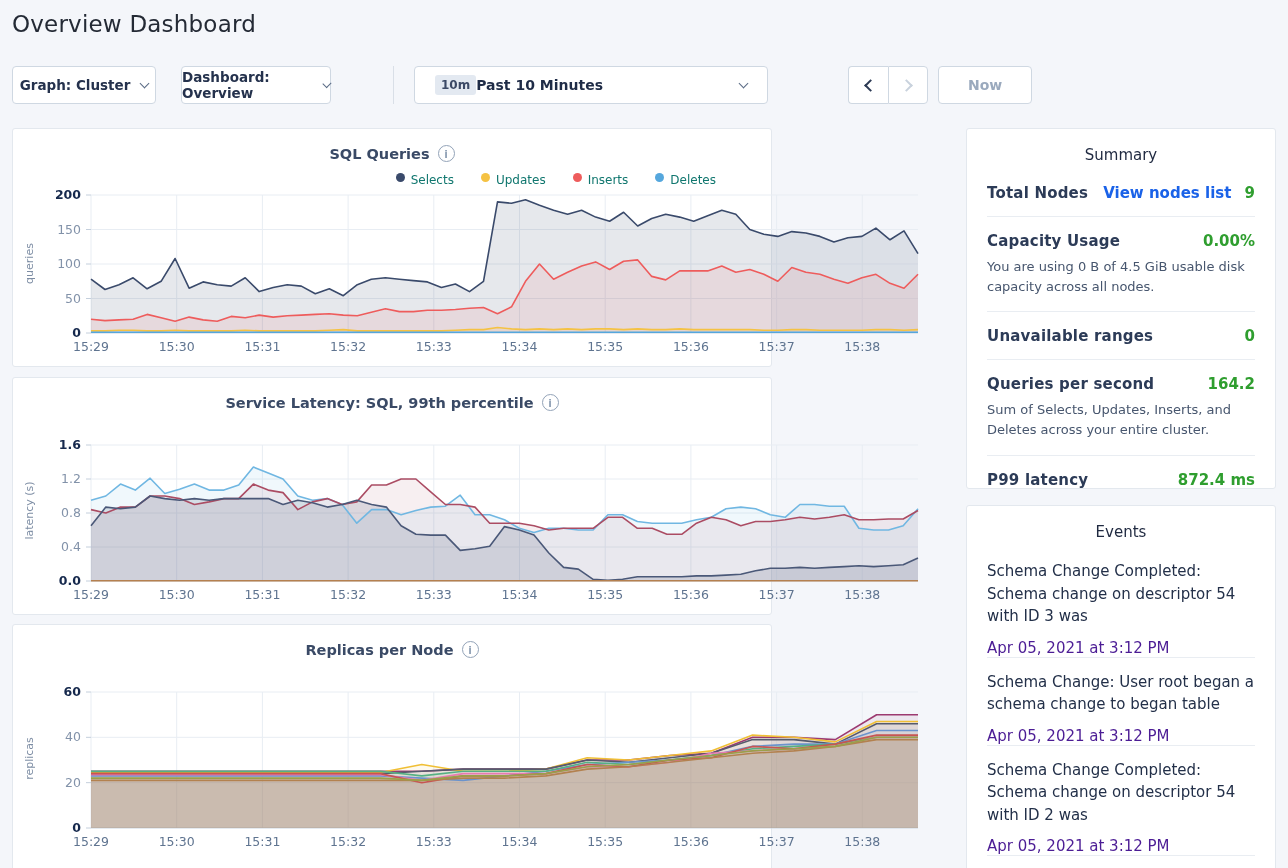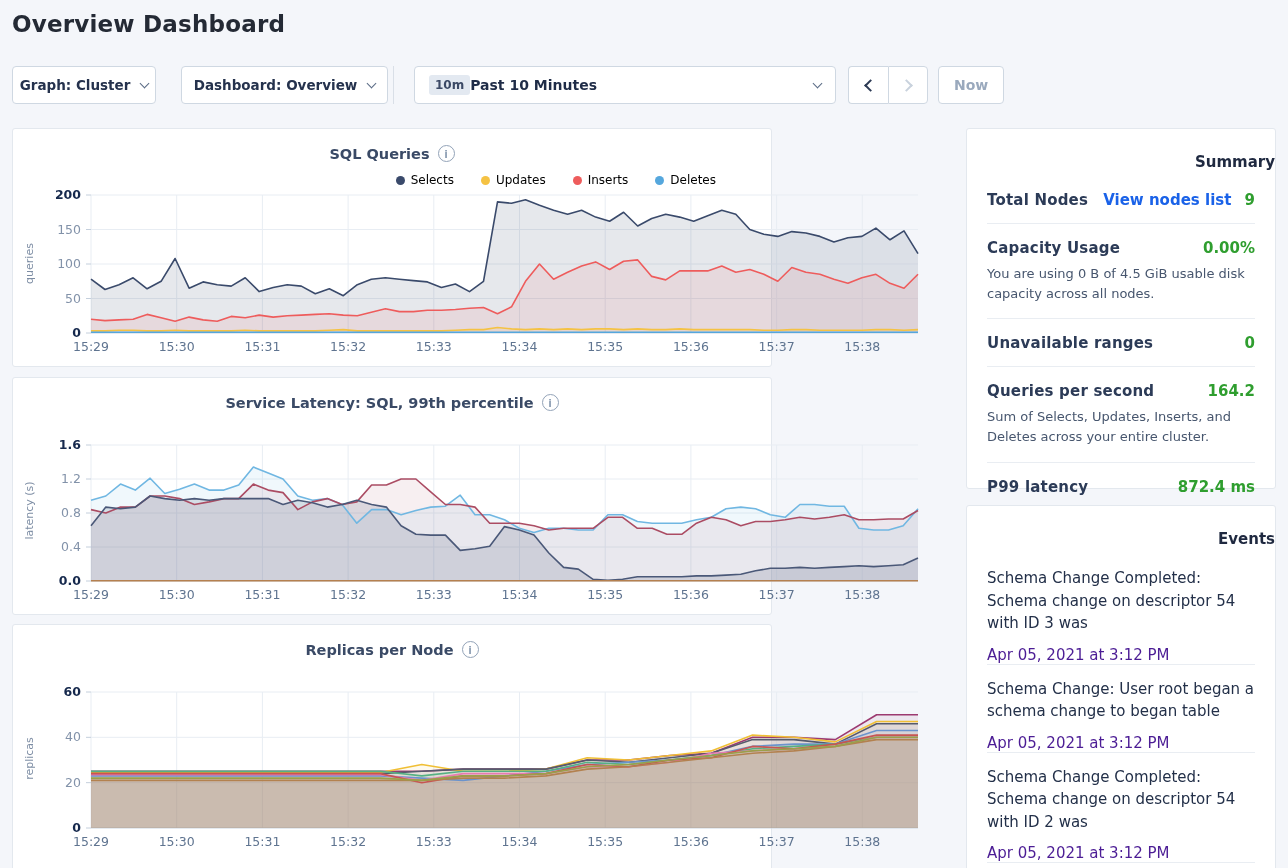--- a/index.html
+++ b/index.html
@@ -1,53 +1,53 @@
 <!DOCTYPE html>
 <html><head>
 <meta charset="utf-8">
 <style>
   *{box-sizing:border-box;margin:0;padding:0}
   html,body{width:1288px;height:868px}
   body{position:relative;overflow:hidden;background:#f4f6fa;
        font-family:"DejaVu Sans","Liberation Sans",sans-serif;color:#242f45}
-  .page-title{position:absolute;left:12px;top:11px;font-size:23px;font-weight:700;color:#242a35;letter-spacing:.2px}
+  .page-title{position:absolute;left:12px;top:11px;font-size:23px;font-weight:400;color:#242a35;letter-spacing:.2px}
   
   .tbtn{position:absolute;top:66px;height:38px;background:#fff;border:1px solid #cfd8e2;border-radius:4px;
         display:flex;align-items:center;justify-content:center;gap:11px;font-size:13.5px;font-weight:bold;
         color:#25324d;cursor:pointer}
   .chev{display:inline-block;width:7px;height:7px;border-style:solid;border-color:#5a6b85;border-width:0 1.8px 1.8px 0}
   .chev.down{transform:rotate(45deg);margin-top:-3px}
   .chev.left{transform:rotate(135deg);border-color:#2c3a54;border-width:0 2.6px 2.6px 0;width:9px;height:9px;margin-left:3px}
   .chev.right{transform:rotate(-45deg);border-color:#c9d2dd;border-width:0 2.6px 2.6px 0;width:9px;height:9px;margin-right:3px}
   .tdivider{position:absolute;left:393px;top:66px;width:1px;height:38px;background:#d9dfe7}
-  .timepicker{position:absolute;left:414px;top:66px;width:422px;height:38px;background:#fff;border:1px solid #cfd8e2;
-        border-radius:4px;display:flex;align-items:center;padding:0 14px;cursor:pointer}
+  .timepicker{position:absolute;left:414px;top:66px;width:354px;height:38px;background:#fff;border:1px solid #cfd8e2;
+        border-radius:4px;display:flex;align-items:center;padding:0 20px;cursor:pointer}
   .range-badge{background:#e3e9f1;color:#3c4a66;font-size:12px;font-weight:bold;padding:3px 6px;border-radius:3px}
   .range-label{font-size:14px;font-weight:bold;color:#1f2c47;}
   .timepicker .chev.down{margin-left:auto}
   .arrowgroup{position:absolute;left:848px;top:66px;height:38px;display:flex}
   .abtn{width:40px;height:38px;background:#fff;border:1px solid #cfd8e2;display:flex;align-items:center;justify-content:center;cursor:pointer}
   .abtn:first-child{border-radius:4px 0 0 4px;border-right-width:0}
   .abtn:last-child{border-radius:0 4px 4px 0}
-  .now-btn{position:absolute;left:938px;top:66px;height:38px;padding:0 15px;background:#fff;border:1px solid #cfd8e2;
+  .now-btn{position:absolute;left:938px;top:66px;height:38px;padding:0 29px;background:#fff;border:1px solid #cfd8e2;
         border-radius:4px;font-size:14px;font-weight:bold;color:#9aa9bd;display:flex;align-items:center}
   
   .panel{position:absolute;background:#fff;border:1px solid #e3e8ee;border-radius:3px}
   .chart-panel{left:12px;width:760px}
   .chart-title-row{display:flex;align-items:center;justify-content:center;margin-top:16px}
   .chart-title{font-size:14.5px;font-weight:bold;color:#3a4a66}
   .info-icon{width:17px;height:17px;border:1px solid #93a3b8;border-radius:50%;color:#93a3b8;font-size:10.5px;
         display:inline-flex;align-items:center;justify-content:center;margin-left:8px;font-weight:bold}
   .legend{position:absolute;right:55px;top:44px;display:flex;gap:27px}
-  .legend .li{display:flex;align-items:center;gap:6px;font-size:12px;color:#000000}
+  .legend .li{display:flex;align-items:flex-start;gap:6px;font-size:12px;color:#0f766e}
   .legend .dot{width:9px;height:9px;border-radius:50%}
   .ylab{position:absolute;left:8px;font-size:11px;color:#7d8da4;transform:rotate(-90deg);transform-origin:center;white-space:nowrap;width:80px;text-align:center;margin-left:-32px}
   svg.chart{position:absolute;left:12px}
   
-  .side-head{text-align:right;font-size:15px;font-weight:bold;color:#1f2940;margin-top:24px}
+  .side-head{text-align:center;font-size:15px;font-weight:normal;color:#1f2940;margin-top:17px}
   .sum-body{padding:4px 20px 8px}
   .sum-row{display:flex;justify-content:space-between;align-items:baseline;margin-top:15px}
   .sum-label{font-size:15px;font-weight:bold;color:#2c3b57;letter-spacing:.2px}
   .sum-value{font-size:15px;font-weight:bold;color:#2f9e2f}
   .sum-link{font-size:15px;font-weight:bold;color:#1a62e8;cursor:pointer;margin-left:10px}
   .sum-sub{font-size:13px;color:#47566e;line-height:1.55;margin-top:7px}
   .sum-div{border:0;border-top:1px solid #e9edf2;margin:14px 0 0}
   .ev-body{padding:6px 20px 0}
   .ev-item{padding:13px 0 0;border-bottom:1px solid #e9edf2}
   .ev-item:last-child{border-bottom:0}
@@ -56,21 +56,21 @@
 </style>
 </head>
 <body>
 
 <h1 class="page-title">Overview Dashboard</h1>
 
 <div class="tbtn" style="left:12px;width:144px">
   <span>Graph: Cluster</span>
   <span class="chev down"></span>
 </div>
-<div class="tbtn" style="left:181px;width:207px">
+<div class="tbtn" style="left:181px;width:150px">
   <span>Dashboard: Overview</span>
   <span class="chev down"></span>
 </div>
 <div class="tdivider"></div>
 <div class="timepicker">
   <span class="range-badge">10m</span>
   <span class="range-label">Past 10 Minutes</span>
   <span class="chev down"></span>
 </div>
 <div class="arrowgroup">

